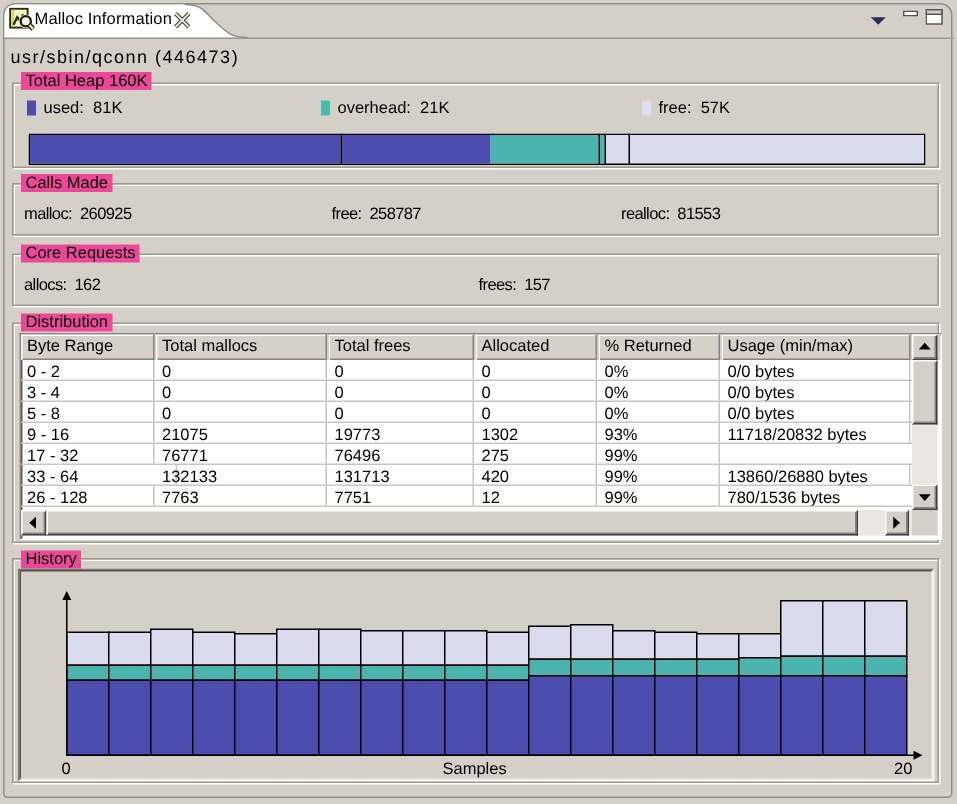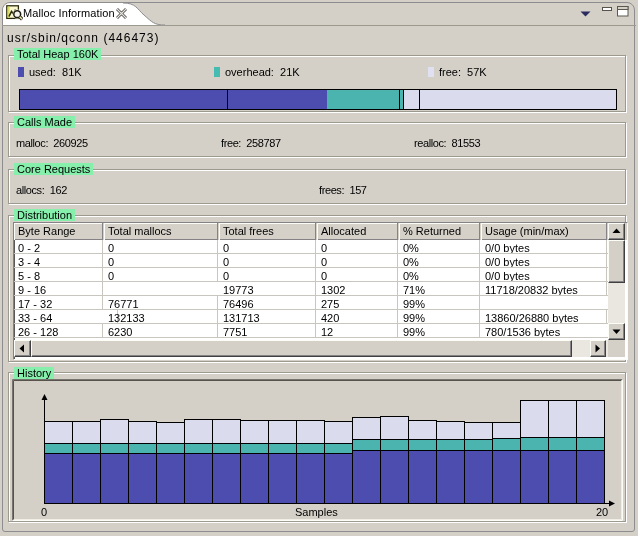--- a/index.html
+++ b/index.html
@@ -1,19 +1,19 @@
 <!DOCTYPE html>
 <html><head><meta charset="utf-8"><style>
 * { margin:0; padding:0; box-sizing:border-box; }
 html,body { width:638px; height:536px; background:#d4d0c8; font-family:"Liberation Sans", sans-serif; overflow:hidden; }
 #page { position:relative; width:638px; height:536px; font-size:11px; color:#000; }
 #frame { position:absolute; left:2px; top:2px; width:633px; height:530px; border:1px solid #8d8d90; border-radius:8px 8px 3px 3px; background:#d4d0c8; }
 .abs { position:absolute; }
 .grp { position:absolute; border:1px solid #9c998f; box-shadow:1px 1px 0 #ffffff, inset 1px 1px 0 #ffffff; }
-.glabel { position:absolute; background:#86efac; padding:0 3px; line-height:12px; }
+.glabel { position:absolute; background:#ec4899; padding:0 3px; line-height:12px; }
 .txt { position:absolute; white-space:nowrap; }
 .row { position:absolute; white-space:nowrap; font-size:11px; letter-spacing:-0.4px; }
 .sw { position:absolute; width:6px; height:10px; }
 #tbl { position:absolute; left:13px; top:222px; width:615px; height:138px; background:#fff; border:1px solid; border-color:#848284 #fdfdf8 #fdfdf8 #848284; box-shadow: inset 1px 1px 0 #5c5a58; font-size:11px;}
 .th { position:absolute; top:0; height:17px; background:#d5d1c9; border-right:1px solid #848284; box-shadow: inset 1px 1px 0 #fdfdf8, inset 0 -1px 0 #848284; padding:2px 0 0 4px; white-space:nowrap; overflow:hidden;}
 .tr { position:absolute; left:0; width:594px; height:14px; border-bottom:1px solid #c9c6bf; }
 .td { position:absolute; top:0; height:13px; border-right:1px solid #c9c6bf; padding:2px 0 0 4px; white-space:nowrap; overflow:hidden; }
 .sbtn { position:absolute; background:#d4d0c8; border:1px solid; border-color:#fdfdf8 #404040 #404040 #fdfdf8; box-shadow: inset -1px -1px 0 #848284; }
 </style></head><body>
 <div id="page">
@@ -109,43 +109,44 @@
 <div class="tr" style="top:45px">
         <div class="td" style="left:0px;width:89px">5 - 8</div>
         <div class="td" style="left:90px;width:114px">0</div>
         <div class="td" style="left:205px;width:97px">0</div>
         <div class="td" style="left:303px;width:81px">0</div>
         <div class="td" style="left:385px;width:81px">0%</div>
         <div class="td" style="left:467px;width:126px">0/0 bytes</div>
       </div>
 <div class="tr" style="top:59px">
         <div class="td" style="left:0px;width:89px">9 - 16</div>
+        <div class="td" style="left:90px;width:114px">21075</div>
         <div class="td" style="left:205px;width:97px">19773</div>
         <div class="td" style="left:303px;width:81px">1302</div>
-        <div class="td" style="left:385px;width:81px">71%</div>
+        <div class="td" style="left:385px;width:81px">93%</div>
         <div class="td" style="left:467px;width:126px">11718/20832 bytes</div>
       </div>
 <div class="tr" style="top:73px">
         <div class="td" style="left:0px;width:89px">17 - 32</div>
         <div class="td" style="left:90px;width:114px">76771</div>
         <div class="td" style="left:205px;width:97px">76496</div>
         <div class="td" style="left:303px;width:81px">275</div>
         <div class="td" style="left:385px;width:81px">99%</div>
       </div>
 <div class="tr" style="top:87px">
         <div class="td" style="left:0px;width:104px">33 - 64</div>
         <div class="td" style="left:90px;width:114px">132133</div>
         <div class="td" style="left:205px;width:97px">131713</div>
         <div class="td" style="left:303px;width:81px">420</div>
         <div class="td" style="left:385px;width:81px">99%</div>
         <div class="td" style="left:467px;width:126px">13860/26880 bytes</div>
       </div>
 <div class="tr" style="top:101px">
         <div class="td" style="left:0px;width:89px">26 - 128</div>
-        <div class="td" style="left:90px;width:114px">6230</div>
+        <div class="td" style="left:90px;width:114px">7763</div>
         <div class="td" style="left:205px;width:97px">7751</div>
         <div class="td" style="left:303px;width:81px">12</div>
         <div class="td" style="left:385px;width:81px">99%</div>
         <div class="td" style="left:467px;width:141px">780/1536 bytes</div>
       </div>
 <div class="abs" style="left:594px;top:0;width:17px;height:117px;background:#eae7e0"></div>
 <div class="sbtn" style="left:594px;top:0;width:17px;height:17px"></div>
 <svg class="abs" style="left:598px;top:5px" width="9" height="6" viewBox="0 0 9 6">
         <path d="M0.5,5 L4.5,0.5 L8.5,5 Z" fill="#000"></path>
       </svg>

